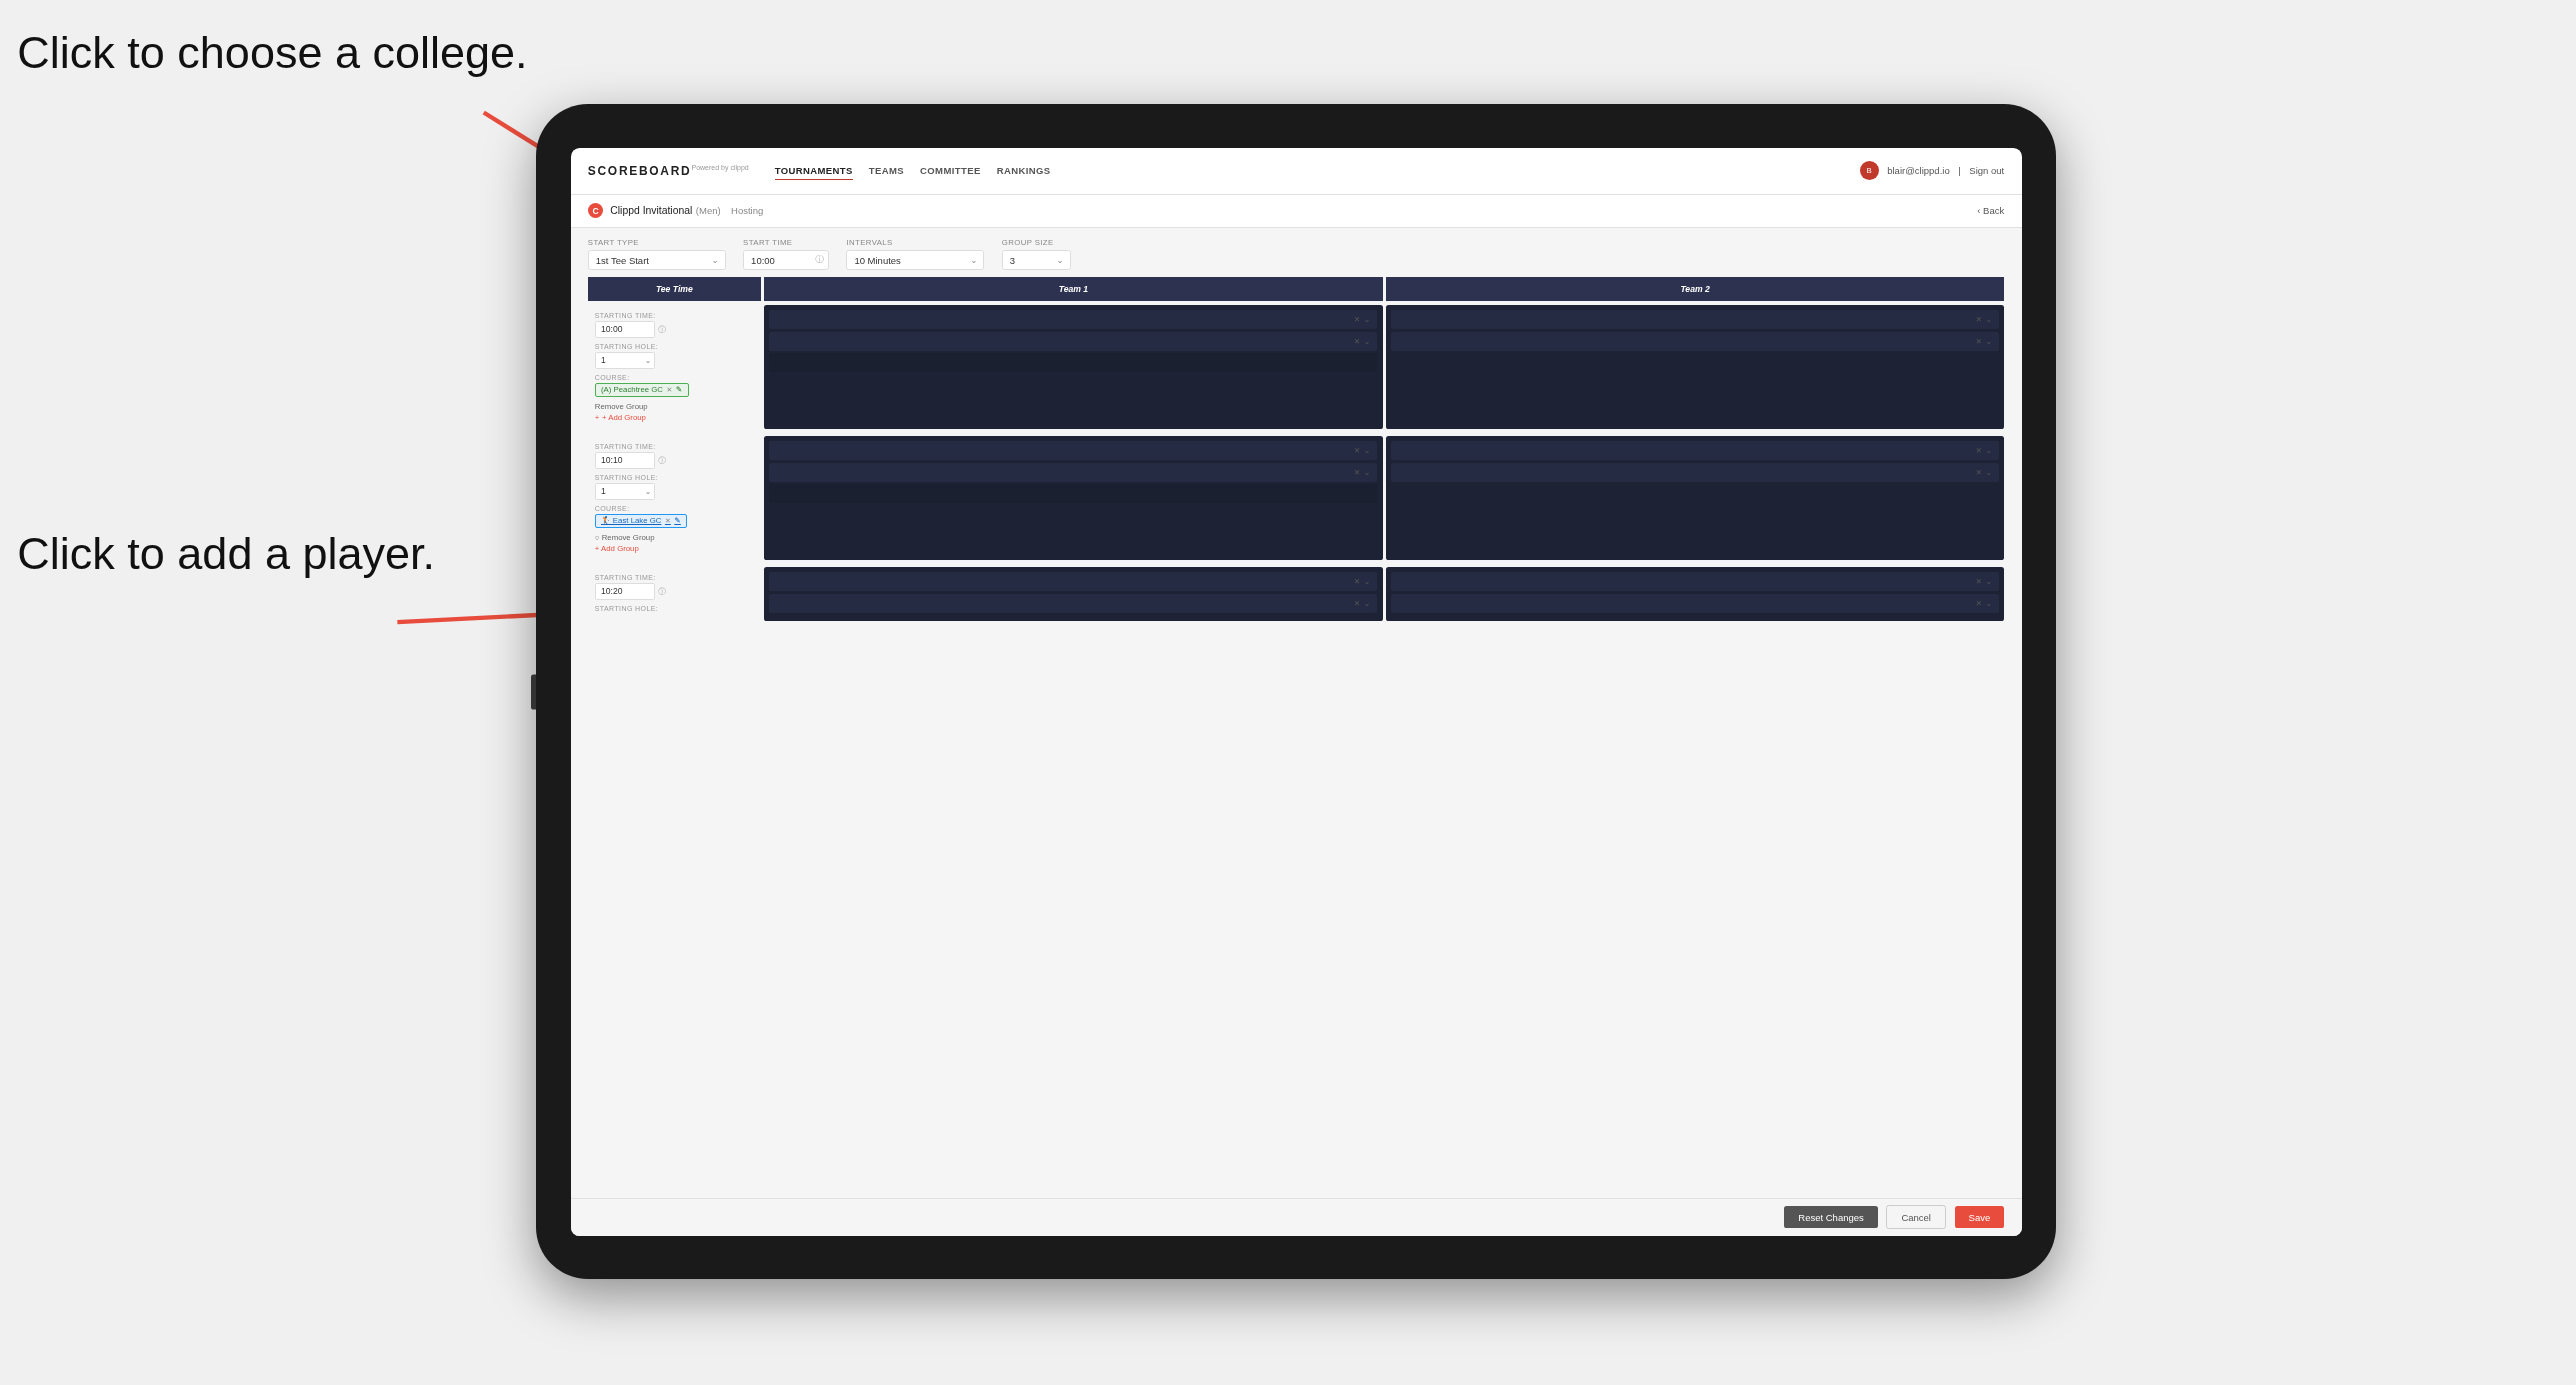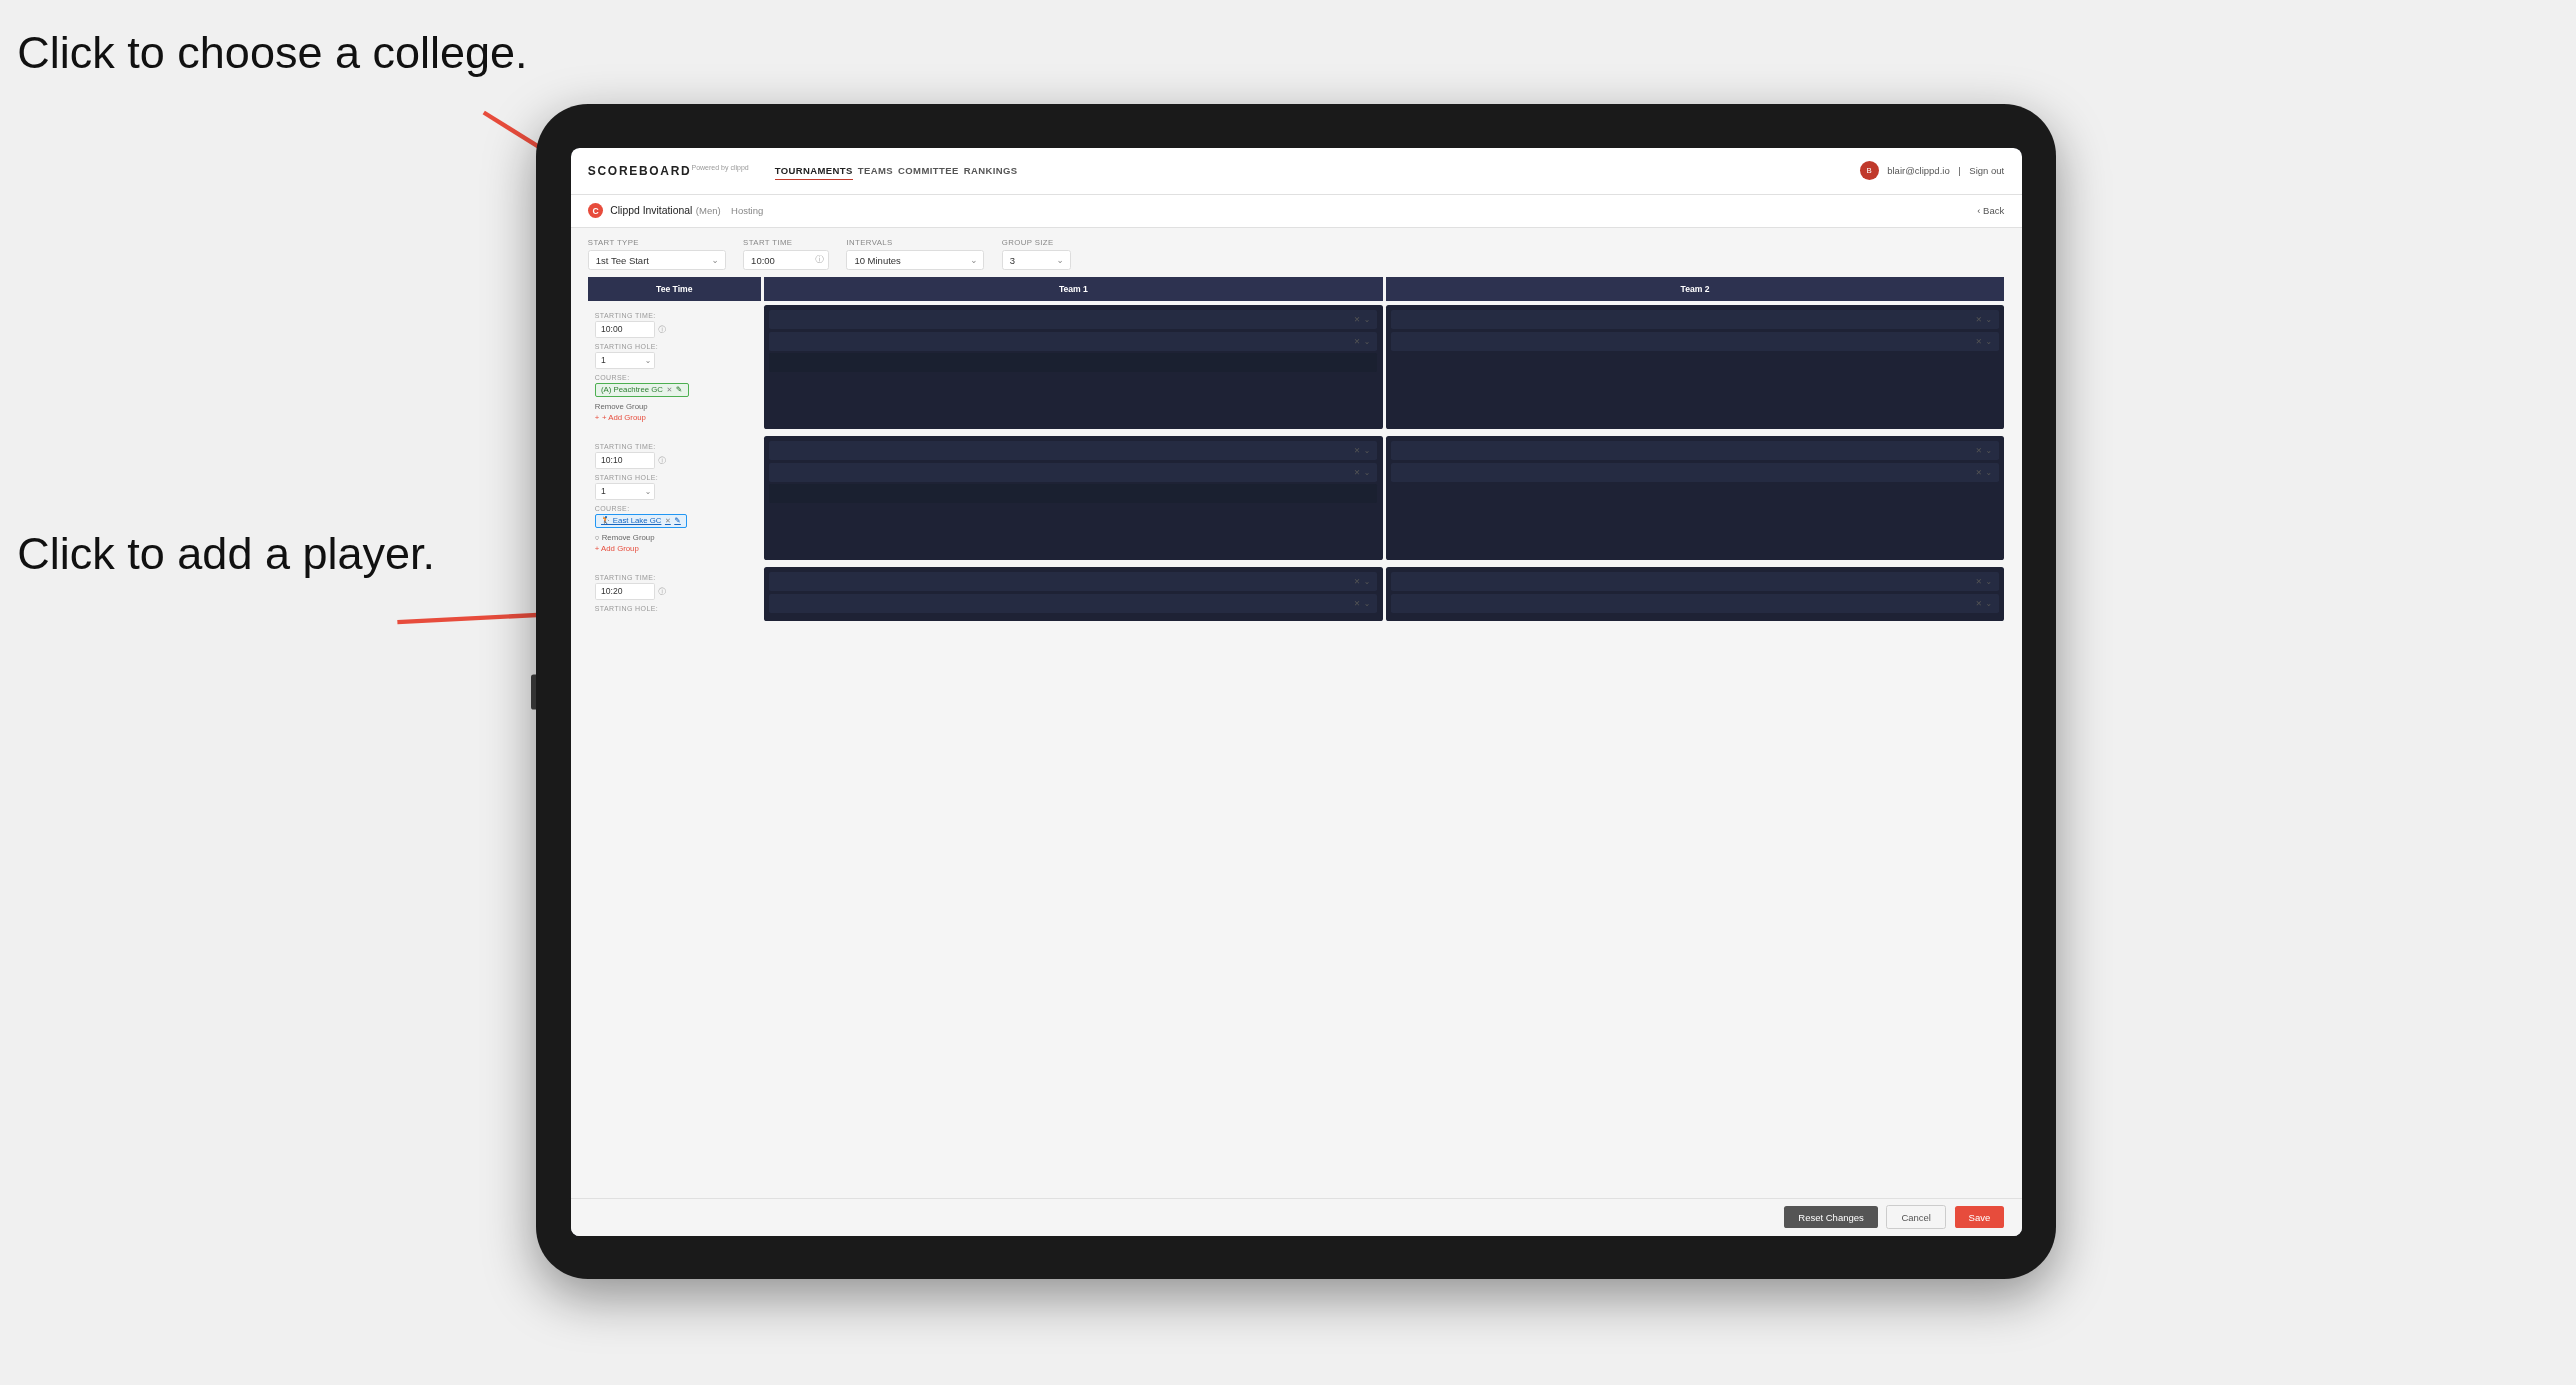--- a/index.html
+++ b/index.html
@@ -81,21 +81,21 @@
       font-weight: 700;
       letter-spacing: 1.7px;
       color: #222;
     }
     .navbar-brand .powered {
       font-size: 7px;
       color: #999;
     }
     .navbar-nav {
       display: flex;
-      gap: 5px;
+      gap: 16px;
       flex: 1;
     }
     .nav-item {
       font-size: 9.5px;
       font-weight: 600;
       color: #555;
       cursor: pointer;
       padding: 3.5px 0;
       border-bottom: 1.7px solid transparent;
       letter-spacing: 0.4px;
@@ -251,20 +251,21 @@
       gap: 3.5px;
       margin-bottom: 3.5px;
     }
     .table-header-cell {
       background: #2d3250;
       color: #fff;
       font-size: 8.6px;
       font-weight: 600;
       padding: 7px 10.4px;
       text-align: center;
+      font-style: italic;
     }
 
     
     .group-section {
       margin-bottom: 7px;
     }
     .group-row {
       display: grid;
       grid-template-columns: 173px 1fr 1fr;
       gap: 3.5px;

